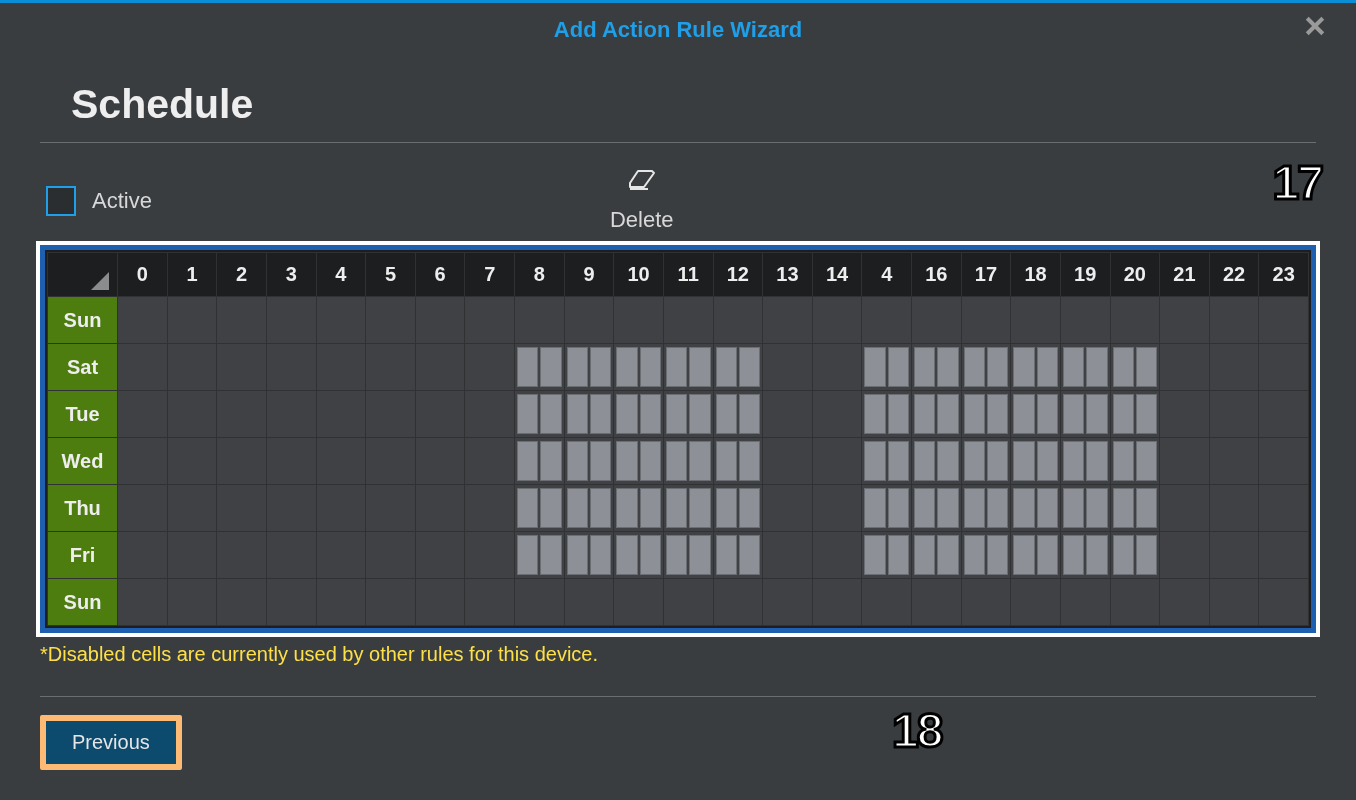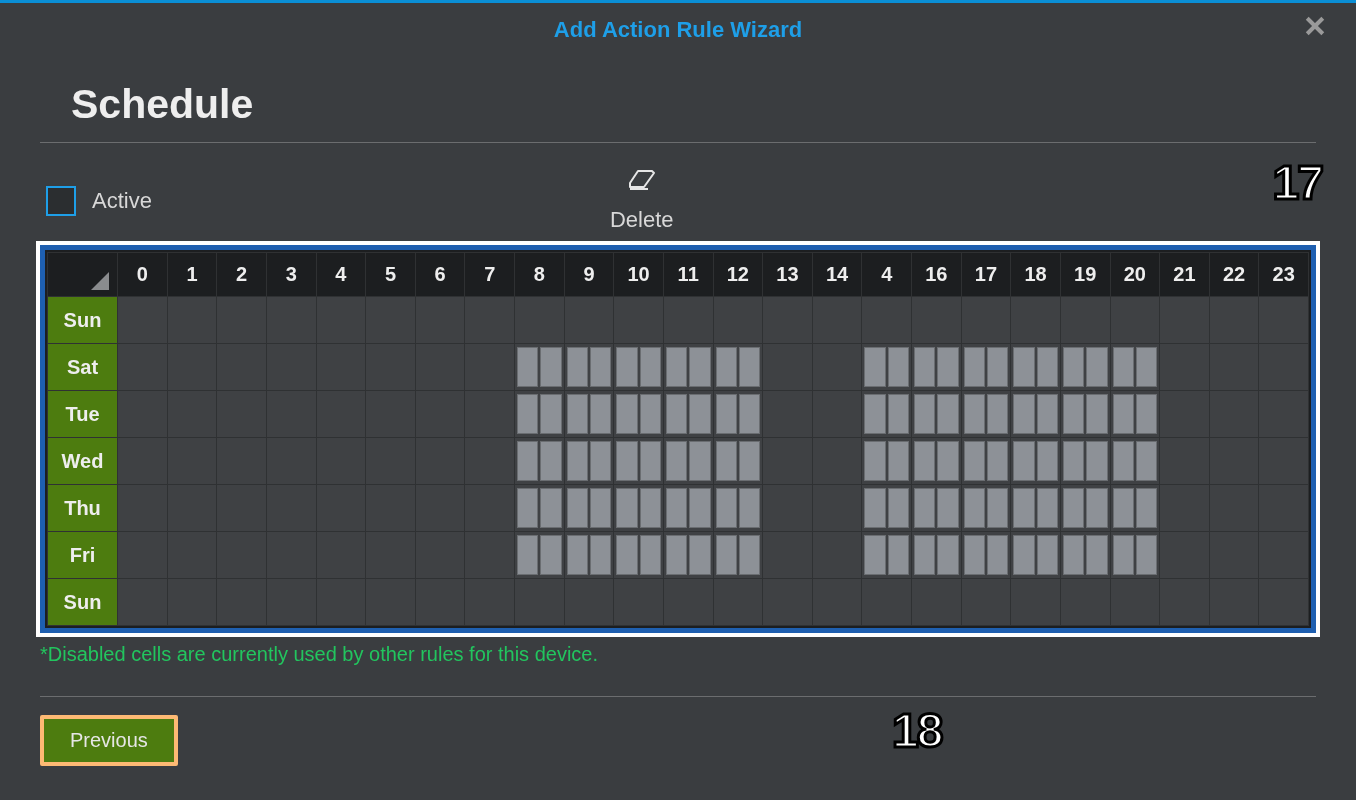--- a/index.html
+++ b/index.html
@@ -171,38 +171,38 @@
     table.schedule td .half.left { left: 2px; }
     table.schedule td .half.right { right: 2px; }
     table.schedule td.active .half {
       background: #8d9197;
       border: 1px solid #6a6d71;
     }
 
     .note {
       margin-top: 10px;
       font-size: 20px;
-      color: #22c55e;
+      color: #fde047;
     }
 
     .hr2 {
       height: 1px;
       background: #6b6d6f;
       margin: 30px 0 12px;
     }
 
     .footer {
       display: flex;
       align-items: center;
       padding: 6px 0 0;
       position: relative;
     }
     .btn {
-      background: #4d7c0f;
-      border: 4px solid #fdba74;
+      background: #0c4a6e;
+      border: 6px solid #fdba74;
       color: #e6e6e6;
       font-size: 20px;
       padding: 10px 26px;
       border-radius: 2px;
       cursor: pointer;
       min-width: 130px;
       text-align: center;
     }
     .btn.primary {
       background: #0a6fb5;

